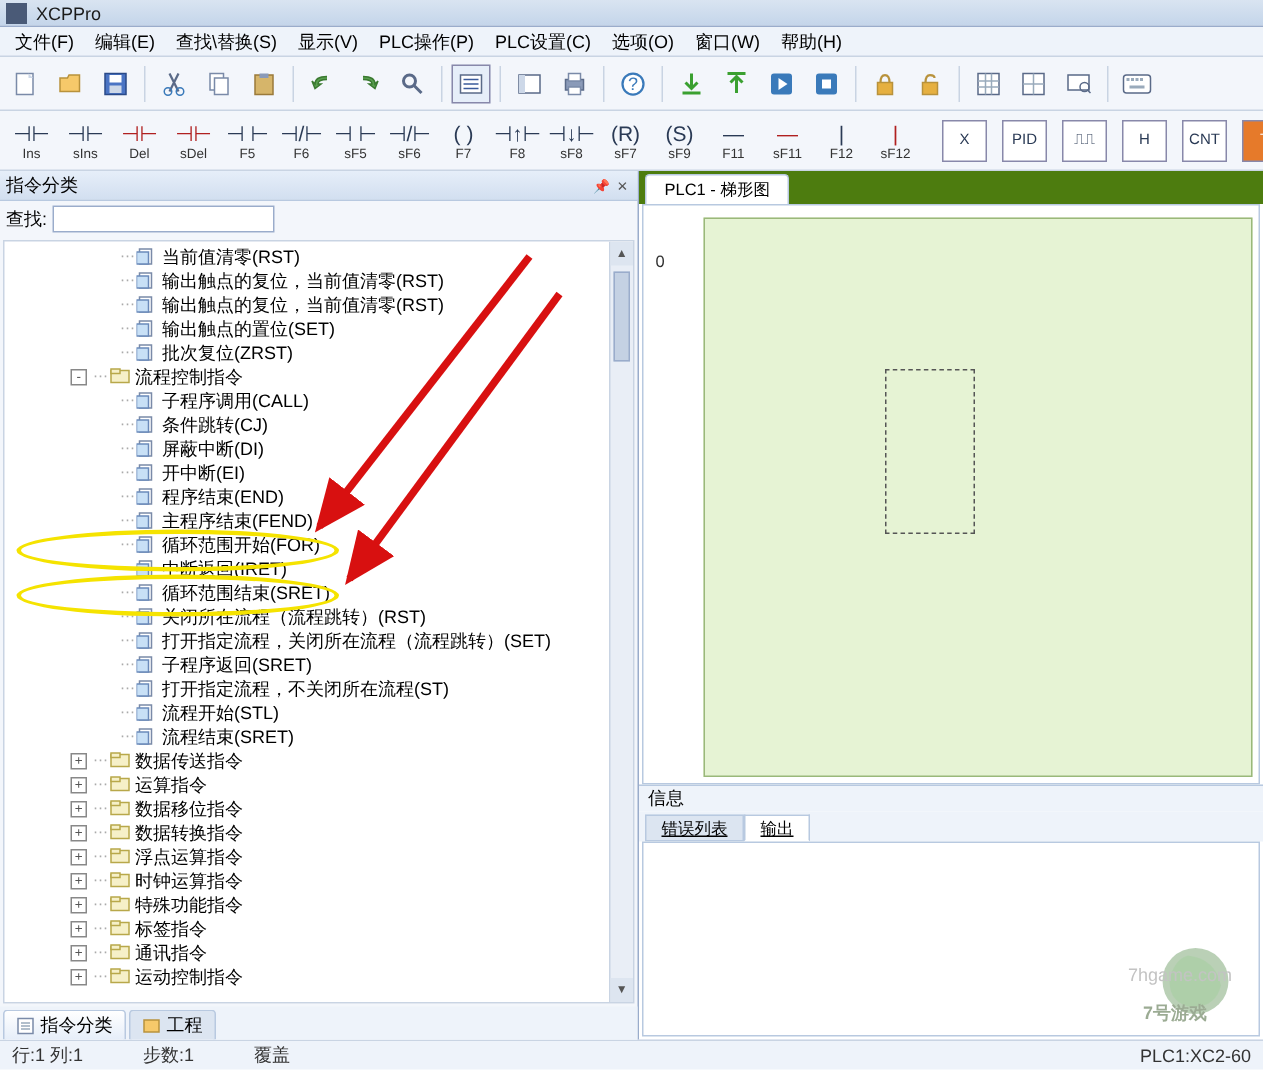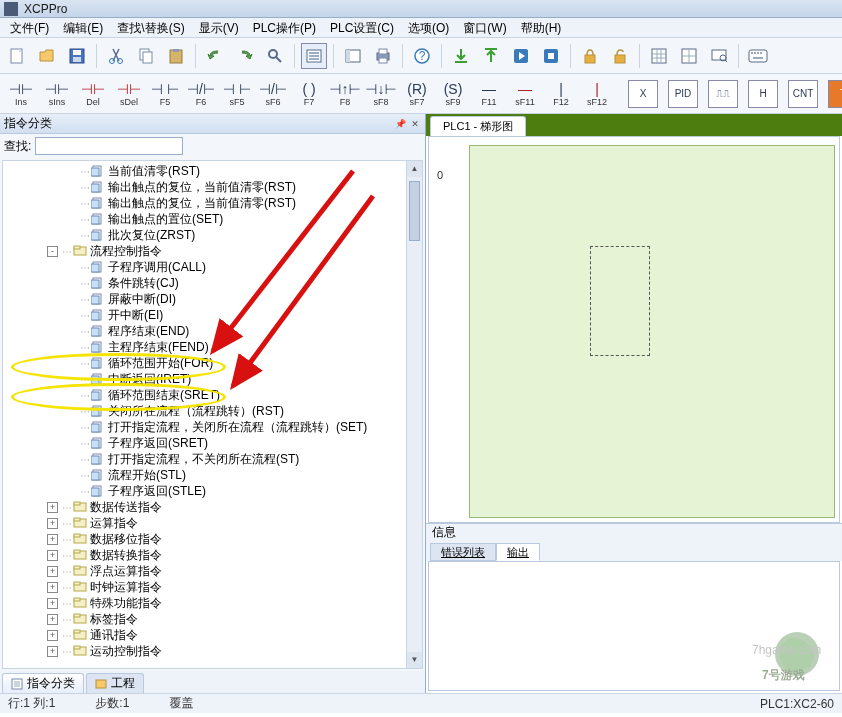--- a/index.html
+++ b/index.html
@@ -589,21 +589,21 @@
           </div>
           <div class="node" style="padding-left: 62px;">
             <span class="exp none"></span>
             <span class="dots">⋯</span>
             <span class="nicon">
               <svg width="14" height="12">
                 <rect x="2" y="1" width="8" height="10" fill="#fff" stroke="#7a8aa8"></rect>
                 <rect x="0" y="3" width="8" height="8" fill="#c8e0f6" stroke="#6a8aba"></rect>
               </svg>
             </span>
-            <span class="ntext">子程序返回(STLE)</span>
+            <span class="ntext">流程结束(SRET)</span>
           </div>
           <div class="node" style="padding-left: 44px;">
             <span class="exp">+</span>
             <span class="dots">⋯</span>
             <span class="nicon">
               <svg width="14" height="12">
                 <rect x="1" y="2" width="12" height="8" fill="#f6f0c8" stroke="#b8a84a"></rect>
                 <rect x="1" y="1" width="6" height="3" fill="#f6f0c8" stroke="#b8a84a"></rect>
               </svg>
             </span>

